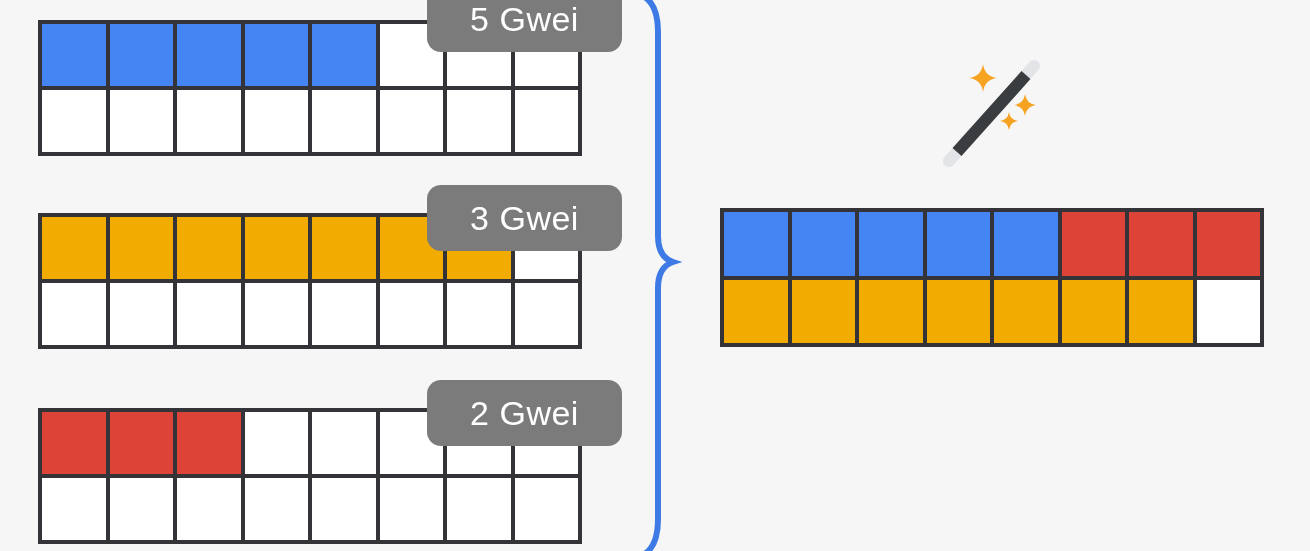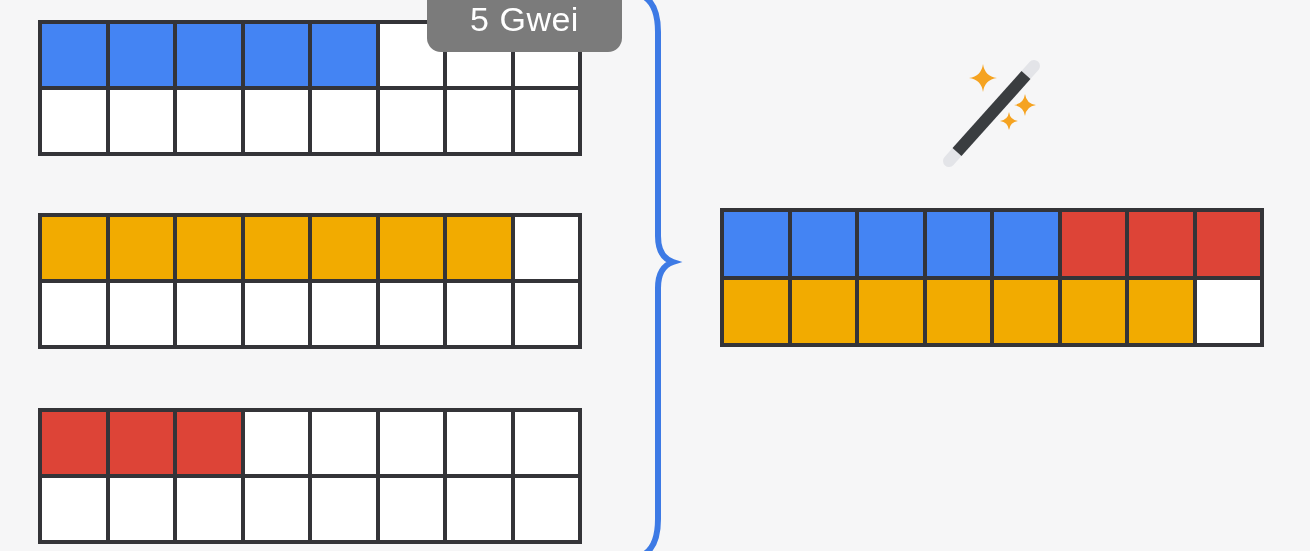--- a/index.html
+++ b/index.html
@@ -114,20 +114,26 @@
       <div class="cell" style="background: rgb(255, 255, 255);"></div>
       <div class="cell" style="background: rgb(255, 255, 255);"></div>
       <div class="cell" style="background: rgb(255, 255, 255);"></div>
       <div class="cell" style="background: rgb(255, 255, 255);"></div>
       <div class="cell" style="background: rgb(255, 255, 255);"></div>
     </div>
 
   <div class="badge badge-1">
     <span>5 Gwei</span>
   </div>
+  <div class="badge badge-2">
+    <span>3 Gwei</span>
+  </div>
+  <div class="badge badge-3">
+    <span>2 Gwei</span>
+  </div>
 
   <svg class="brace-svg" viewBox="0 0 60 551" aria-hidden="true">
     <path d="M 13,-4
              Q 28,4 28,32
              L 28,236
              Q 28,257 43,262
              Q 28,267 28,288
              L 28,519
              Q 28,547 13,555" fill="none" style="stroke: var(--brace);" stroke-width="6" stroke-linecap="round"></path>
   </svg>

